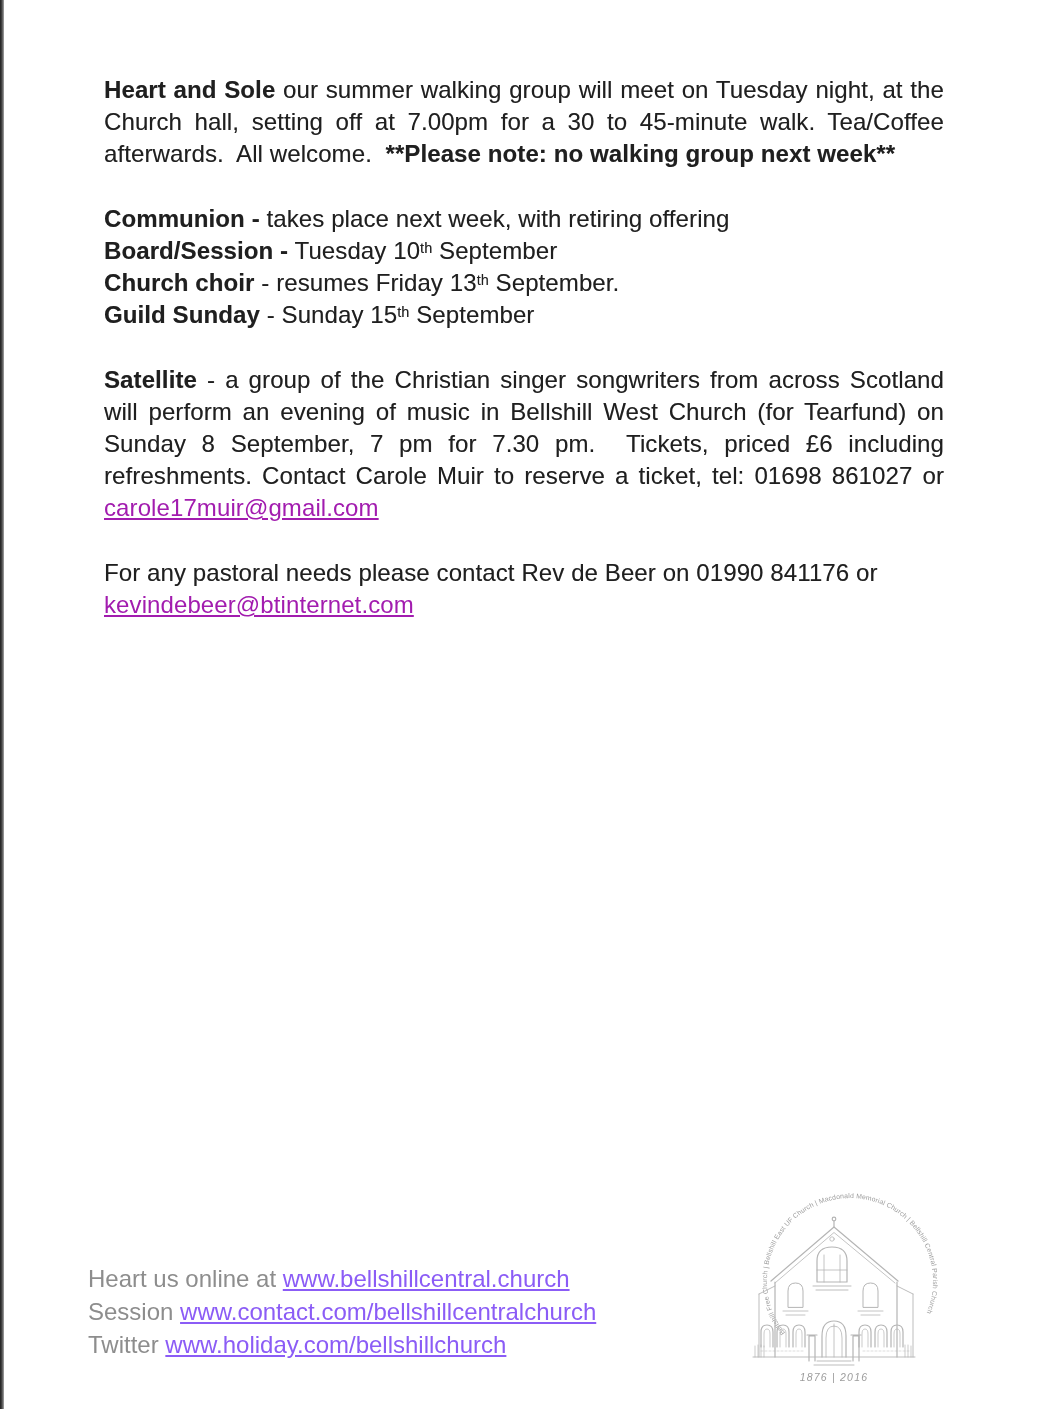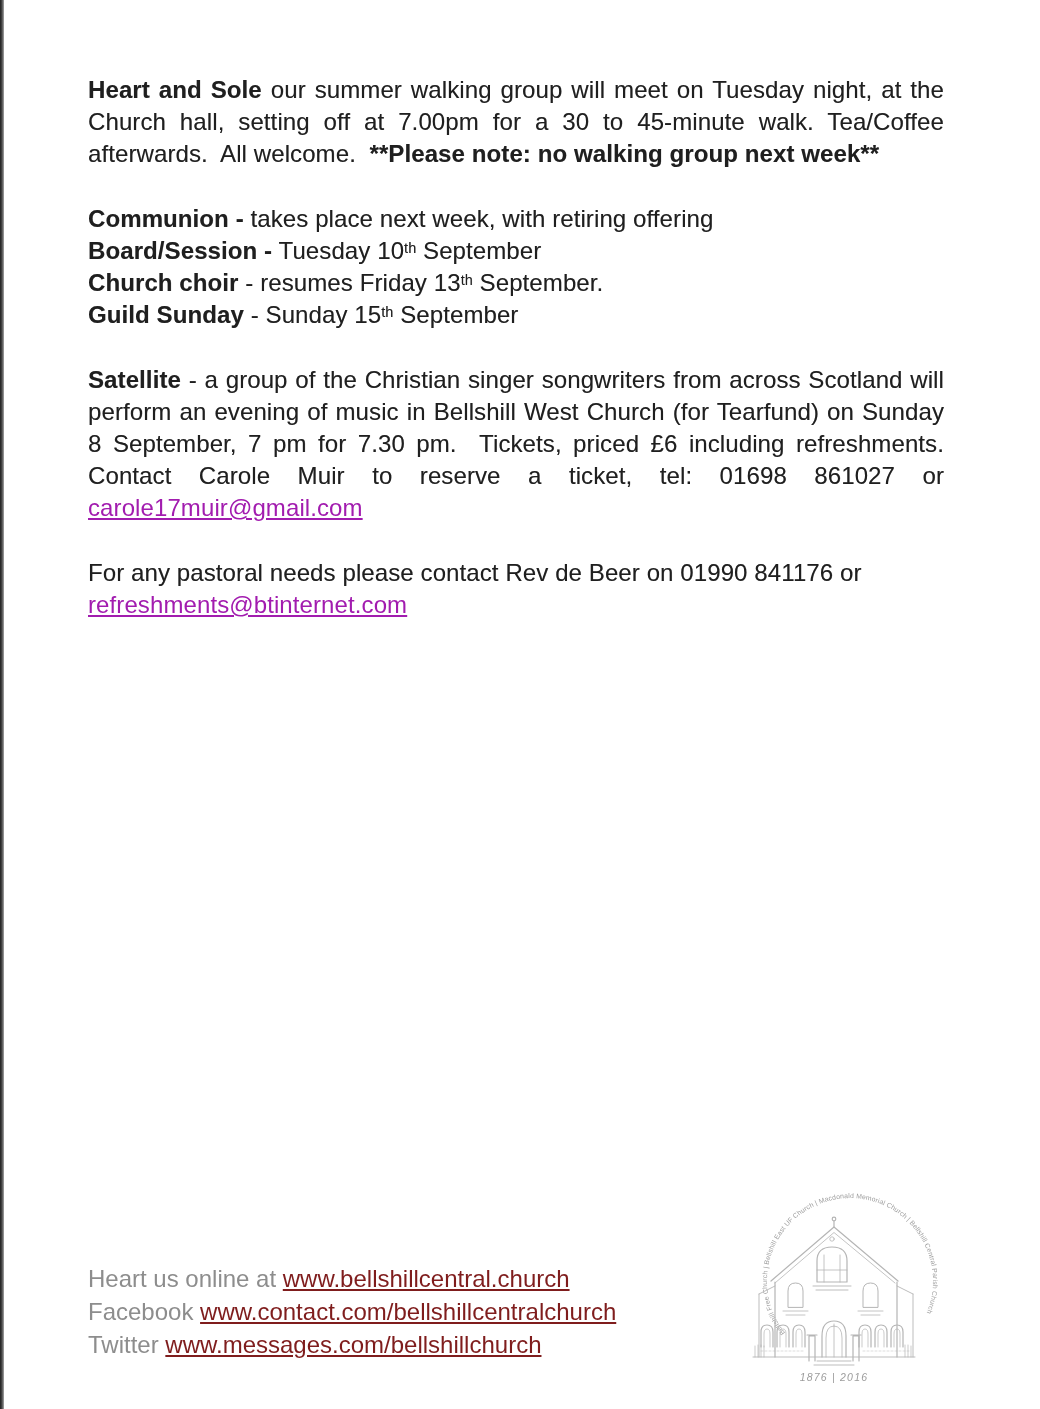--- a/index.html
+++ b/index.html
@@ -18,21 +18,21 @@
   .doc-body {
     position: absolute;
     left: 88px; top: 74px;
     width: 856px;
     color: #1f1f1f;
     font-size: 24px;
     line-height: 32px;
     letter-spacing: 0.1px;
     text-shadow: 0.2px 0.2px 0.3px rgba(0,0,0,0.35);
   }
-  .para { margin: 0 0 33px 0; }
+  .para { margin: 0 0 33px 16px; }
   .justify { text-align: justify; }
   .b { font-weight: bold; }
   sup {
     font-size: 0.6em;
     line-height: 0;
     vertical-align: baseline;
     position: relative;
     top: -0.45em;
   }
   a.doc-link {
@@ -41,46 +41,46 @@
     text-shadow: none;
   }
   .footer {
     position: absolute;
     left: 88px; top: 1262px;
     font-size: 24px;
     line-height: 33px;
     color: #8d8d8d;
   }
   .footer a {
-    color: #7f1d1d;
+    color: #8b5cf6;
   }
   .logo {
     position: absolute;
     left: 745px; top: 1185px;
     width: 210px; height: 215px;
   }
   .logo svg { width: 100%; height: 100%; }
   .logo text { font-family: "Liberation Sans", sans-serif; }
 </style>
 </head>
 <body>
 
 <div class="scan-edge"></div>
 
 <div id="doc-body" class="doc-body">
     <div class="para justify"><span class="b">Heart and Sole</span><span> our summer walking group will meet on Tuesday night, at the Church hall, setting off at 7.00pm for a 30 to 45-minute walk. Tea/Coffee afterwards.&nbsp; All welcome.&nbsp; </span><span class="b">**Please note: no walking group next week**</span></div>
     <div class="para"><span class="b">Communion -</span><span> takes place next week, with retiring offering</span><br><span class="b">Board/Session -</span><span> Tuesday 10</span><sup>th</sup><span> September</span><br><span class="b">Church choir</span><span> - resumes Friday 13</span><sup>th</sup><span> September.</span><br><span class="b">Guild Sunday</span><span> - Sunday 15</span><sup>th</sup><span> September</span></div>
     <div class="para justify"><span class="b">Satellite</span><span> - a group of the Christian singer songwriters from across Scotland will perform an evening of music in Bellshill West Church (for Tearfund) on Sunday 8 September, 7 pm for 7.30 pm.&nbsp; Tickets, priced £6 including refreshments. Contact Carole Muir to reserve a ticket, tel: 01698 861027 or </span><a href="#" class="doc-link">carole17muir@gmail.com</a></div>
-    <div class="para"><span>For any pastoral needs please contact Rev de Beer on 01990 841176 or </span><a href="#" class="doc-link">refreshments@btinternet.com</a></div>
+    <div class="para"><span>For any pastoral needs please contact Rev de Beer on 01990 841176 or </span><a href="#" class="doc-link">kevindebeer@btinternet.com</a></div>
   </div>
 
 <div class="footer">
   <div><span>Heart us online at </span><a href="#">www.bellshillcentral.church</a></div>
-  <div><span>Facebook </span><a href="#">www.contact.com/bellshillcentralchurch</a></div>
-  <div><span>Twitter </span><a href="#">www.messages.com/bellshillchurch</a></div>
+  <div><span>Session </span><a href="#">www.contact.com/bellshillcentralchurch</a></div>
+  <div><span>Twitter </span><a href="#">www.holiday.com/bellshillchurch</a></div>
 </div>
 
 <div class="logo">
   <svg viewBox="0 0 210 215">
     <defs>
       <path id="ringPath" d="M 41.4 149.4 A 83 83 0 1 1 168.6 149.4"></path>
     </defs>
     <text font-size="6.8" fill="#9d9d9d" letter-spacing="0.15">
       <textPath href="#ringPath" startOffset="2">Bellshill Free Church | Bellshill East UF Church | Macdonald Memorial Church | Bellshill Central Parish Church</textPath>
     </text>

